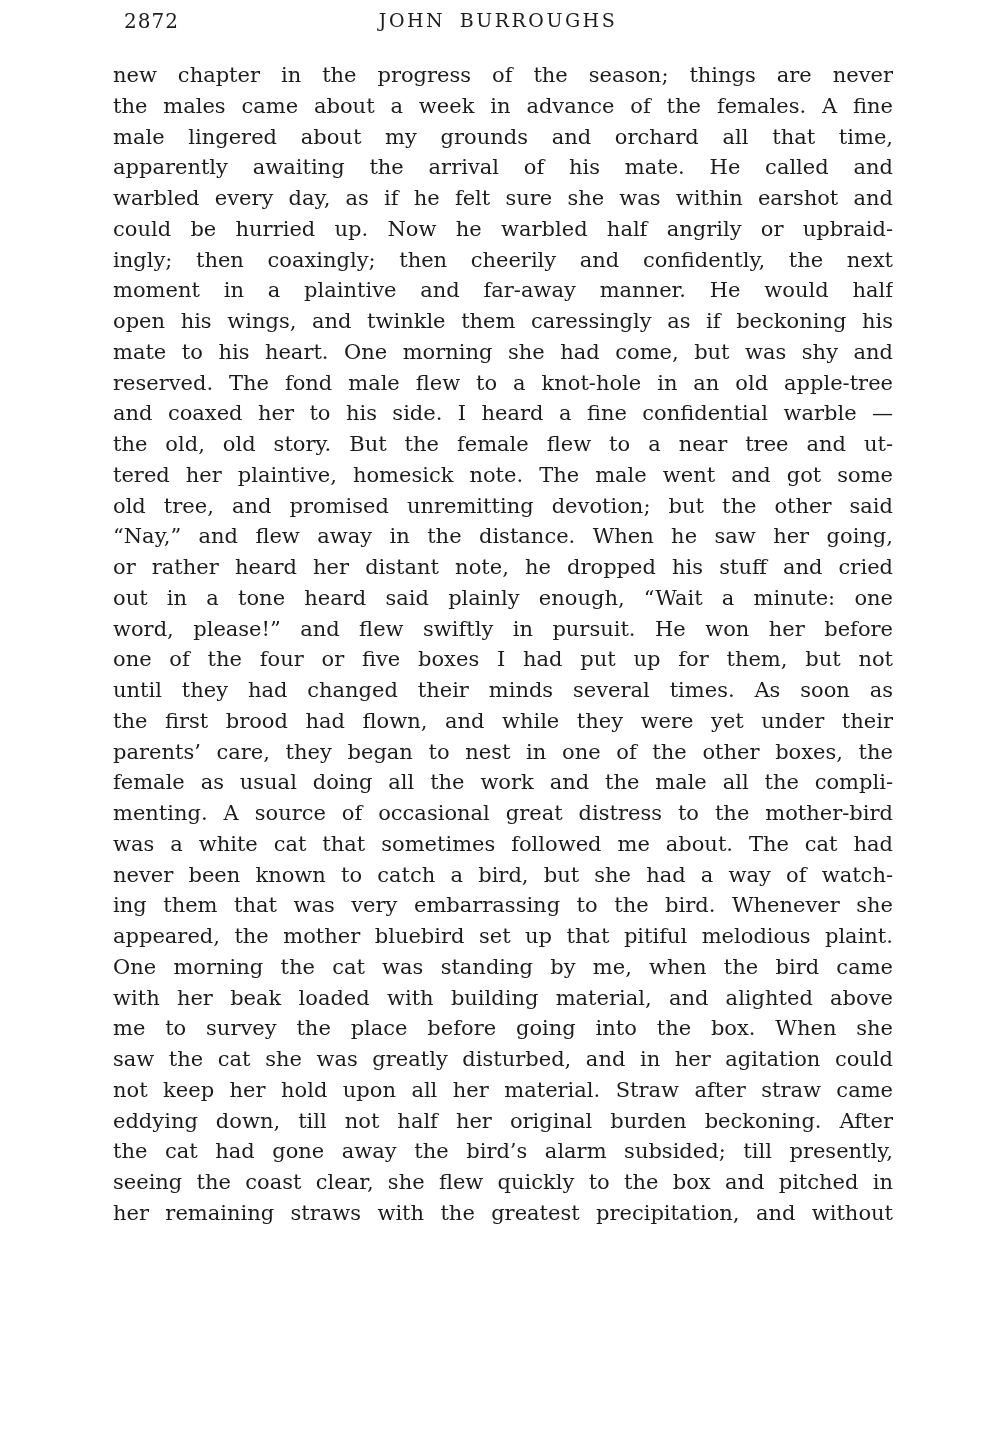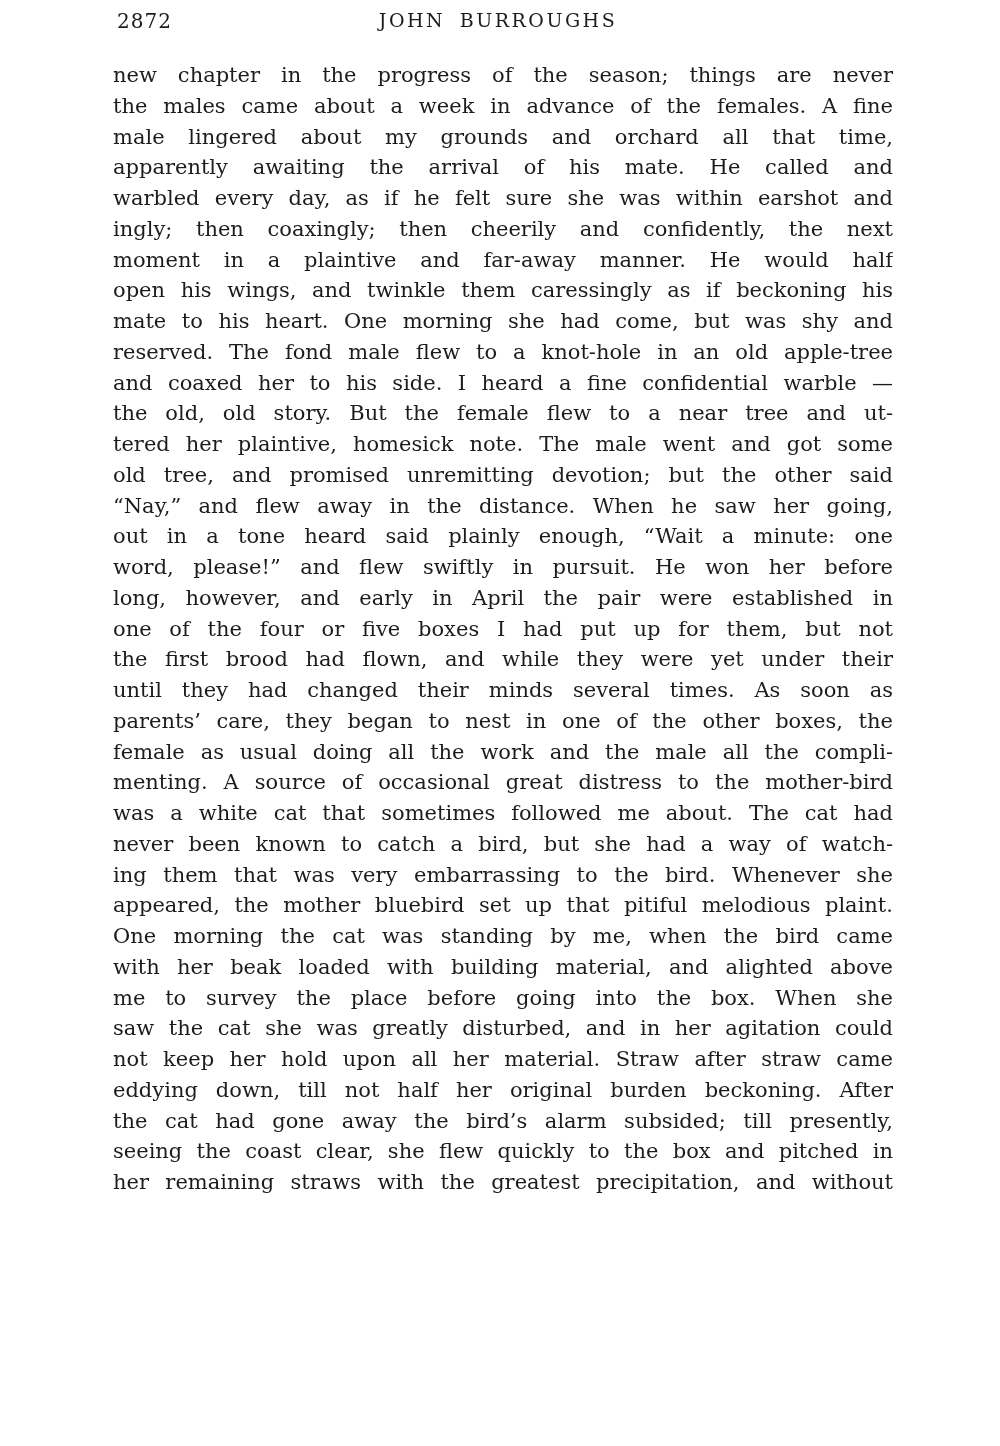--- a/index.html
+++ b/index.html
@@ -11,21 +11,21 @@
     position: relative;
     width: 1000px;
     height: 1446px;
     background: #ffffff;
     color: #1c1c1c;
     font-family: "DejaVu Serif", serif;
     overflow: hidden;
   }
   .page-number {
     position: absolute;
-    left: 117px;
+    left: 124px;
     top: 9px;
     font-size: 20px;
     letter-spacing: 1px;
   }
   .running-head {
     position: absolute;
     left: 0;
     right: 4px;
     top: 9px;
     text-align: center;
@@ -60,36 +60,37 @@
 
 <div class="page">
   <div class="page-number">2872</div>
   <div class="running-head">JOHN BURROUGHS</div>
   <div class="body-text">
       <div class="line">new chapter in the progress of the season; things are never</div>
       <div class="line">the males came about a week in advance of the females. A fine</div>
       <div class="line">male lingered about my grounds and orchard all that time,</div>
       <div class="line">apparently awaiting the arrival of his mate. He called and</div>
       <div class="line">warbled every day, as if he felt sure she was within earshot and</div>
+      <div class="line">could be hurried up. Now he warbled half angrily or upbraid-</div>
       <div class="line">ingly; then coaxingly; then cheerily and confidently, the next</div>
       <div class="line">moment in a plaintive and far-away manner. He would half</div>
       <div class="line">open his wings, and twinkle them caressingly as if beckoning his</div>
       <div class="line">mate to his heart. One morning she had come, but was shy and</div>
       <div class="line">reserved. The fond male flew to a knot-hole in an old apple-tree</div>
       <div class="line">and coaxed her to his side. I heard a fine confidential warble —</div>
       <div class="line">the old, old story. But the female flew to a near tree and ut-</div>
       <div class="line">tered her plaintive, homesick note. The male went and got some</div>
       <div class="line">old tree, and promised unremitting devotion; but the other said</div>
       <div class="line">“Nay,” and flew away in the distance. When he saw her going,</div>
+      <div class="line">or rather heard her distant note, he dropped his stuff and cried</div>
       <div class="line">out in a tone heard said plainly enough, “Wait a minute: one</div>
       <div class="line">word, please!” and flew swiftly in pursuit. He won her before</div>
-      <div class="line">long, however, and early in April the pair were established in</div>
       <div class="line">one of the four or five boxes I had put up for them, but not</div>
+      <div class="line">until they had changed their minds several times. As soon as</div>
       <div class="line">the first brood had flown, and while they were yet under their</div>
-      <div class="line">until they had changed their minds several times. As soon as</div>
       <div class="line">parents’ care, they began to nest in one of the other boxes, the</div>
       <div class="line">female as usual doing all the work and the male all the compli-</div>
       <div class="line">menting. A source of occasional great distress to the mother-bird</div>
       <div class="line">was a white cat that sometimes followed me about. The cat had</div>
       <div class="line">never been known to catch a bird, but she had a way of watch-</div>
       <div class="line">ing them that was very embarrassing to the bird. Whenever she</div>
       <div class="line">appeared, the mother bluebird set up that pitiful melodious plaint.</div>
       <div class="line">One morning the cat was standing by me, when the bird came</div>
       <div class="line">with her beak loaded with building material, and alighted above</div>
       <div class="line">me to survey the place before going into the box. When she</div>

